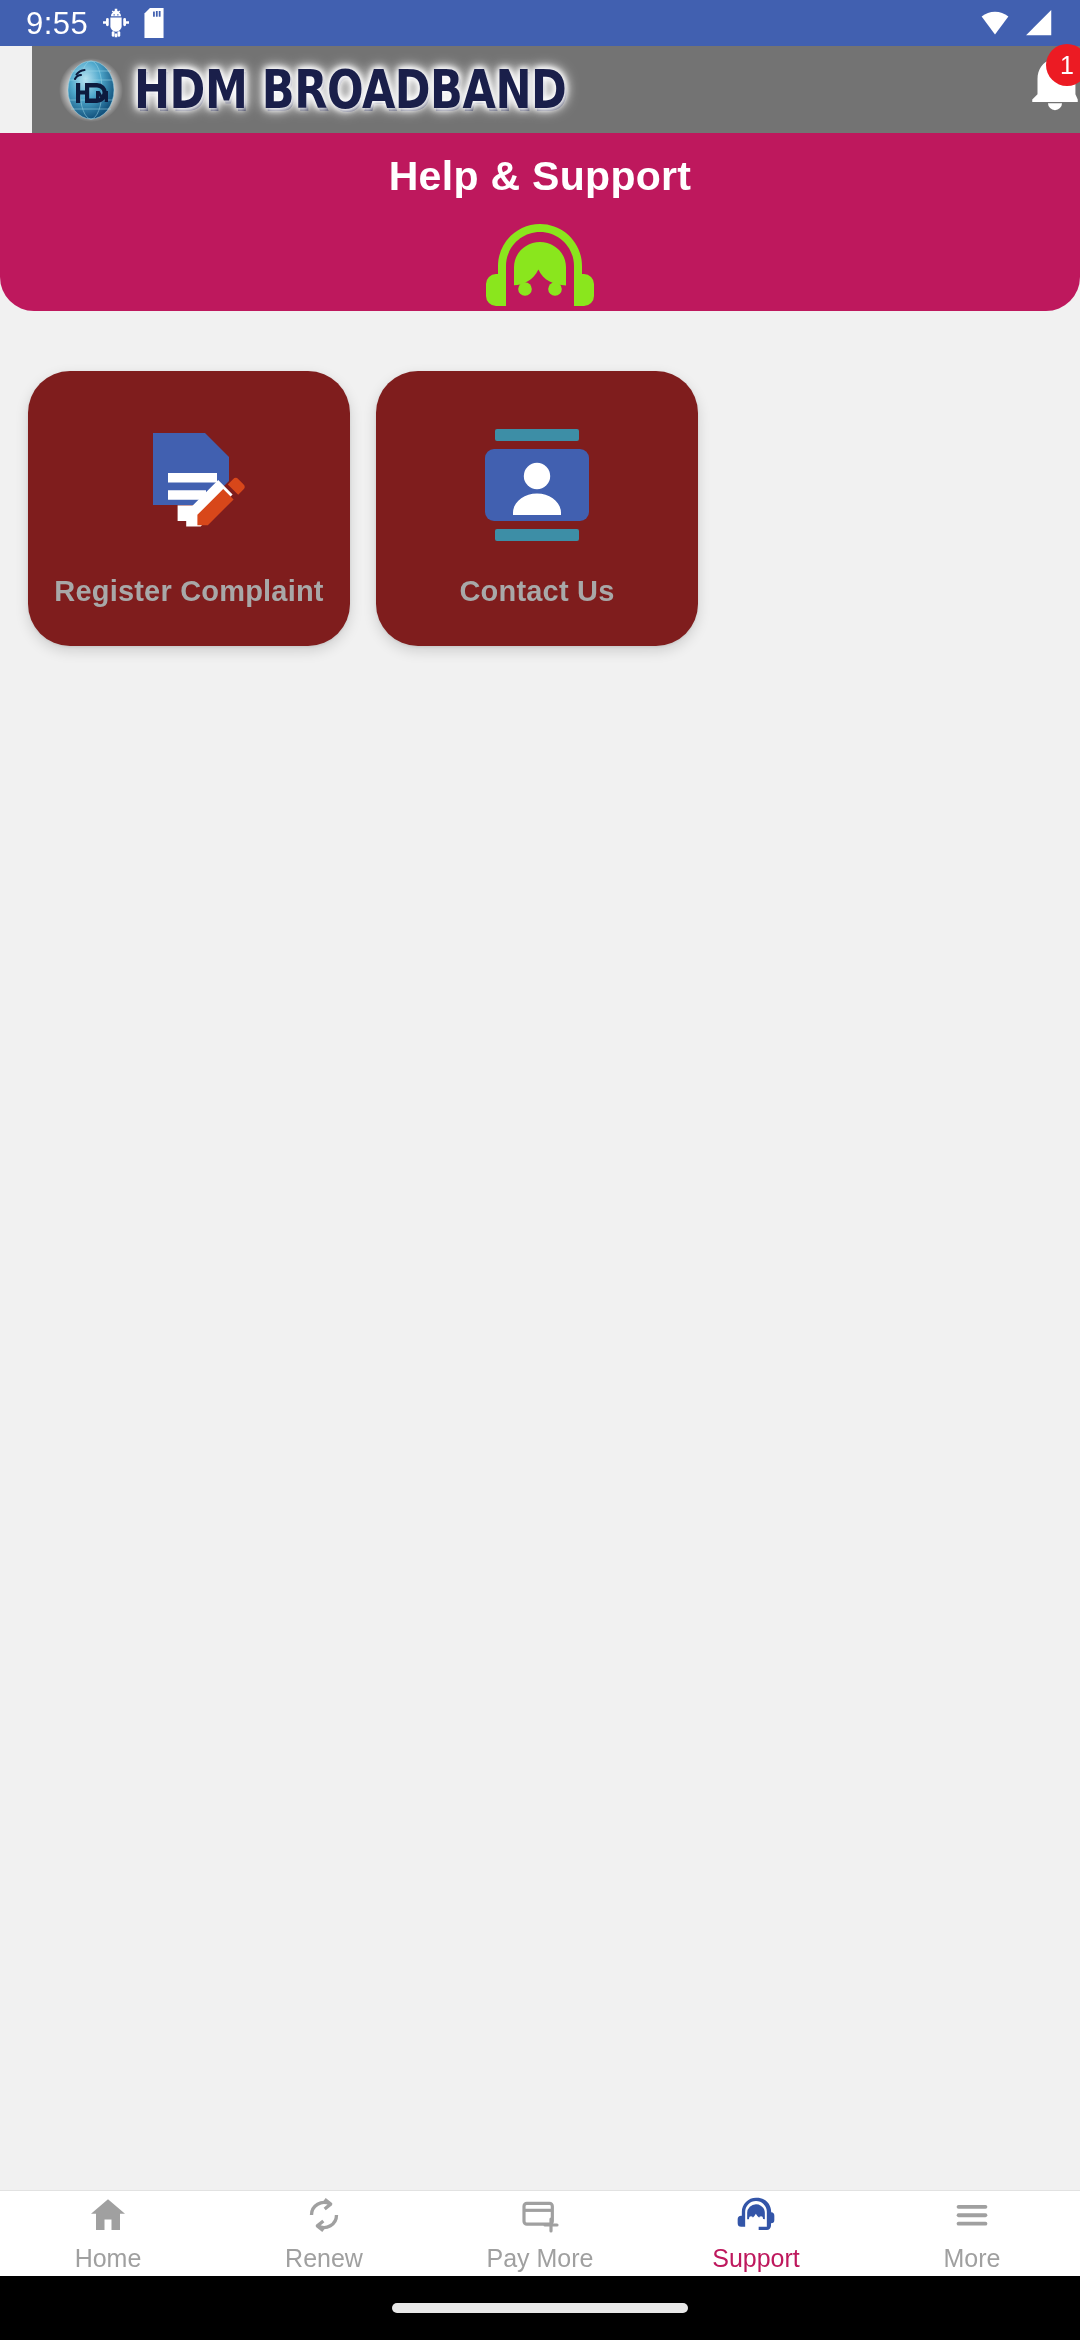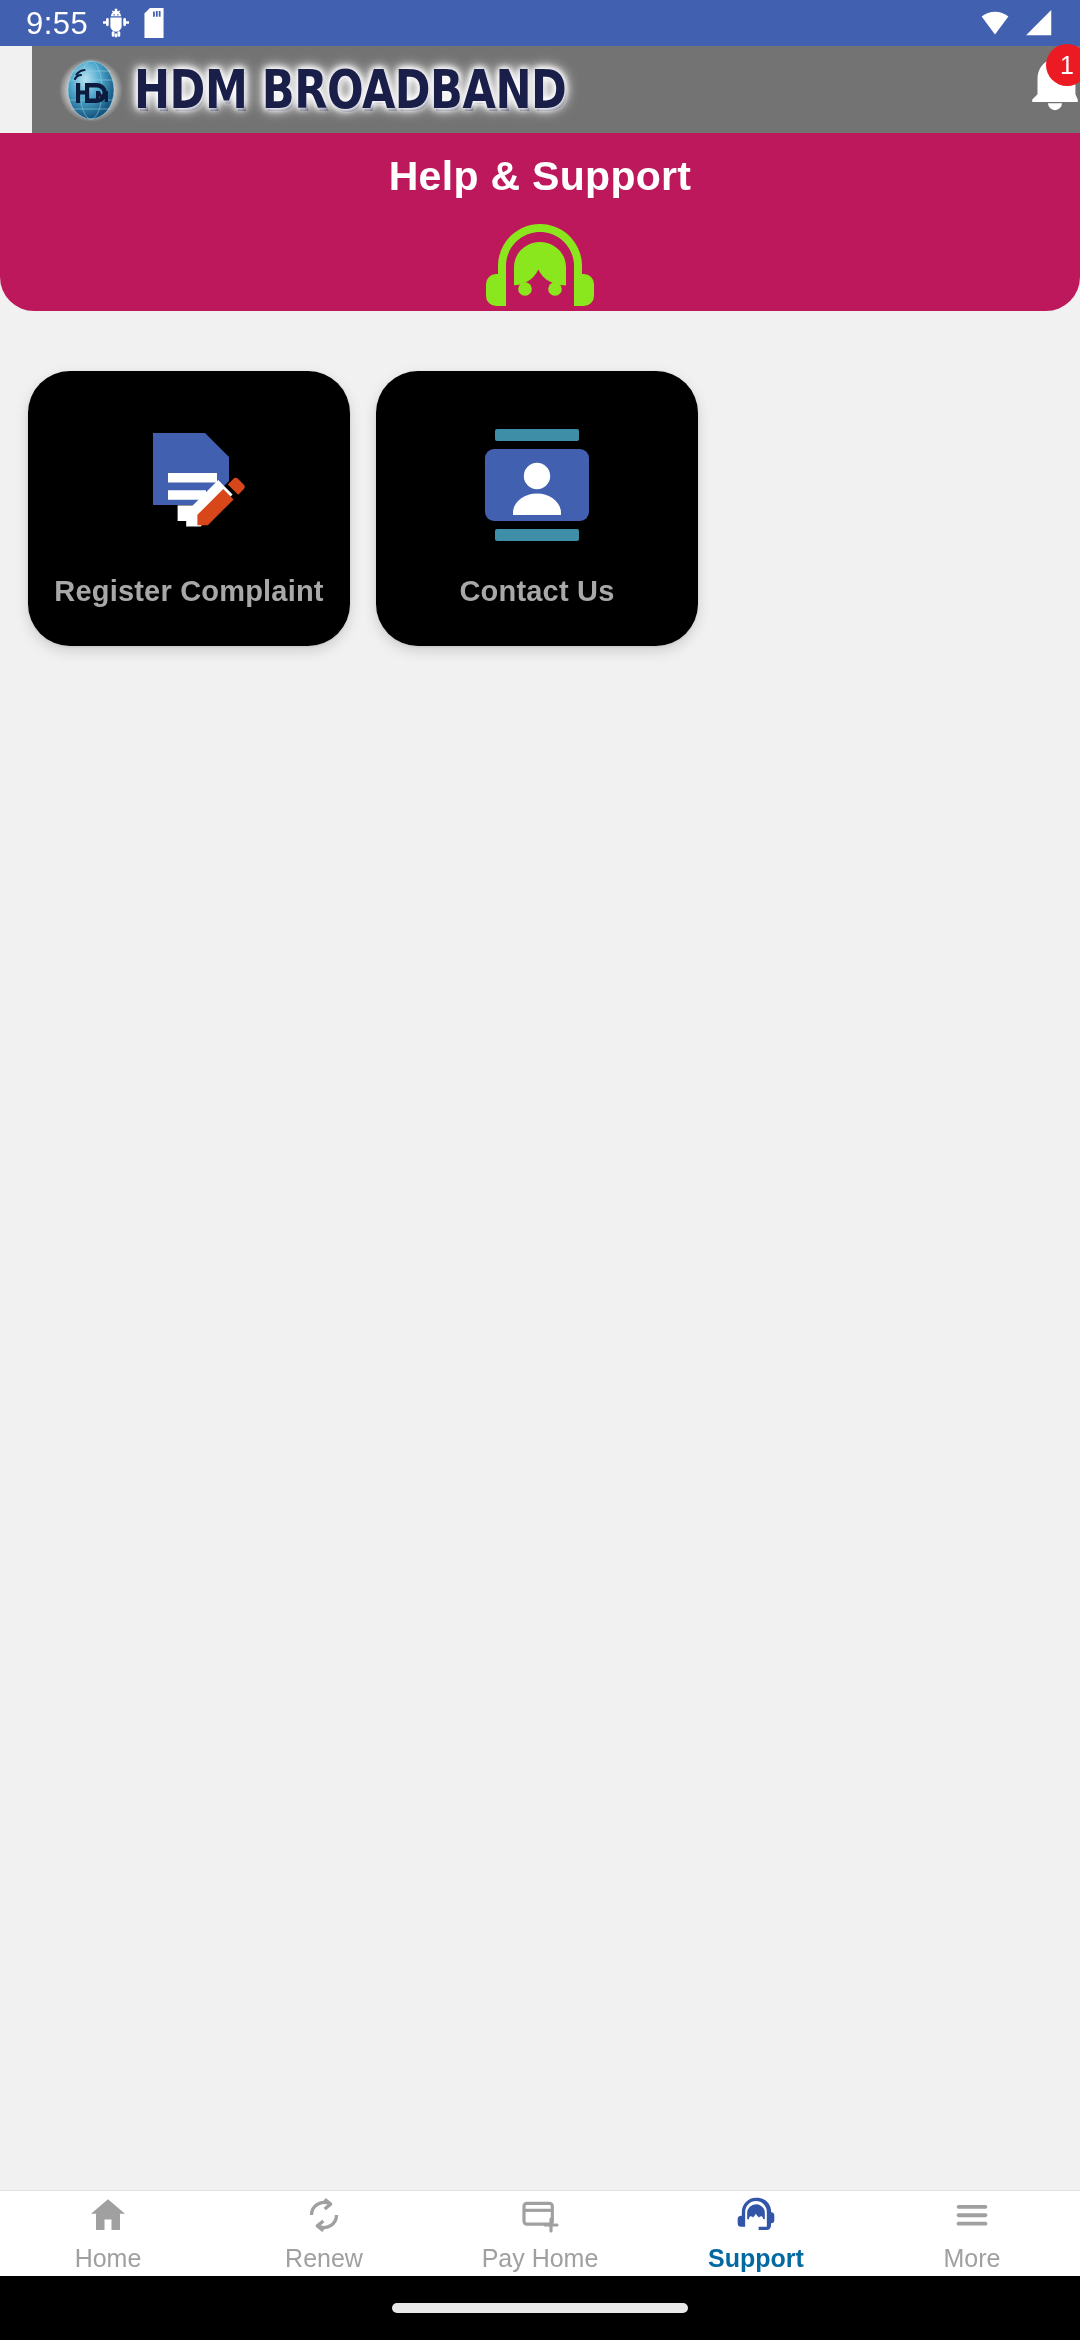--- a/index.html
+++ b/index.html
@@ -83,21 +83,21 @@
     background:#f1f1f1;
     padding:60px 28px 0 28px;
   }
   .card-grid{
     display:flex;
     flex-wrap:wrap;
     gap:30px 26px;
   }
   .card{
     width:322px; height:275px;
-    background:#000000;
+    background:#7f1d1d;
     border-radius:42px;
     box-shadow:0 5px 14px rgba(0,0,0,0.14), 0 1px 3px rgba(0,0,0,0.08);
     display:flex; flex-direction:column;
     align-items:center; justify-content:center;
     gap:26px;
     padding-top:12px;
   }
   .card-icon{ height:128px; display:flex; align-items:center; justify-content:center; }
   .card-label{
     font-size:29px;
@@ -117,21 +117,21 @@
     text-align:right;
   }
   .nav-item{
     flex:1;
     display:flex; flex-direction:column;
     align-items:center; justify-content:center;
     gap:9px;
   }
   .nav-ico{ height:40px; display:flex; align-items:center; justify-content:center; }
   .nav-label{ font-size:25px; color:#a0a0a0; }
-  .nav-item.active .nav-label{ color:#0369a1; font-weight:bold; }
+  .nav-item.active .nav-label{ color:#be185d; font-weight:normal; }
 
   
   .gesture-bar{
     position:absolute; left:0; right:0; bottom:0;
     height:64px; background:#000000;
     display:flex; align-items:center; justify-content:center;
   }
   .gesture-pill{
     width:296px; height:10px; border-radius:5px; background:#e8e8e8;
   }
@@ -305,21 +305,21 @@
   </div>
 
   <div class="nav-item">
     <span class="nav-ico">
       <svg class="icon-svg" width="40" height="40" viewBox="0 0 24 24" fill="none" stroke="#a0a0a0" stroke-width="1.9">
         <rect x="2.4" y="5" width="17" height="12.5" rx="1.7"></rect>
         <path d="M2.4 9.2h17"></path>
         <path d="M18.6 14.4v7.2M15 18h7.2" stroke-linecap="round"></path>
       </svg>
     </span>
-    <span class="nav-label">Pay Home</span>
+    <span class="nav-label">Pay More</span>
   </div>
 
   <div class="nav-item active">
     <span class="nav-ico">
       <svg class="icon-svg" width="40" height="40" viewBox="0 0 24 24" fill="#3355a8">
         <path d="M12 1.6C7.3 1.6 3.5 5.4 3.5 10.1v2.3h-.4A2.1 2.1 0 0 0 1 14.5v2.4a2.1 2.1 0 0 0 2.1 2.1h2.4v-8.9a6.5 6.5 0 0 1 13 0v8.9h-4.9v2h4.9A2.5 2.5 0 0 0 21 18.5v-1.5h.1A2 2 0 0 0 23 15v-2.6a2 2 0 0 0-1.9-2v-.3c0-4.7-3.8-8.5-8.6-8.5z"></path>
         <path d="M12 5.5a5.3 5.3 0 0 0-5.3 5.2v3.9c2-.2 4.1-1.1 5.2-3.4 1.1 2.3 3.2 3.2 5.4 3.4v-3.9c0-2.9-2.4-5.2-5.3-5.2z"></path>
         <circle cx="9" cy="13.9" r="1.2" fill="#ffffff"></circle>
         <circle cx="15" cy="13.9" r="1.2" fill="#ffffff"></circle>
       </svg>

